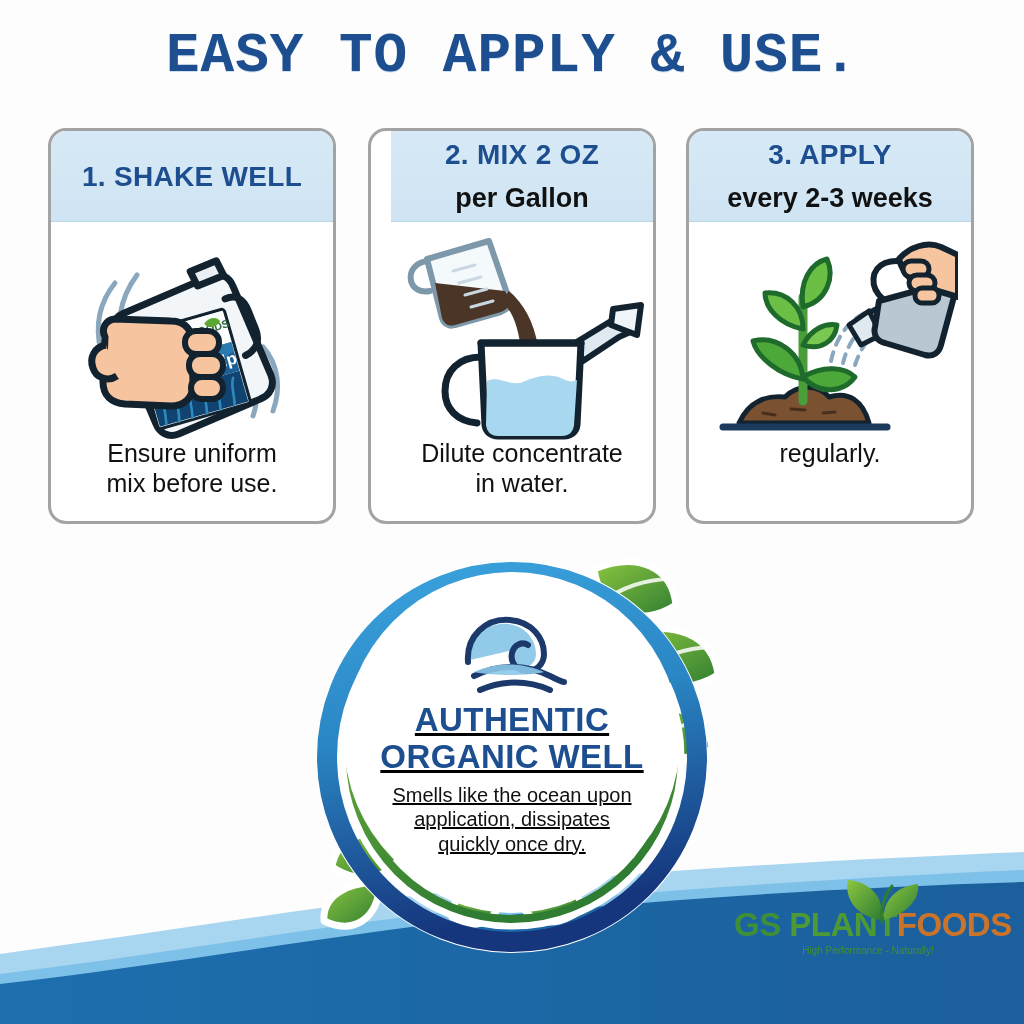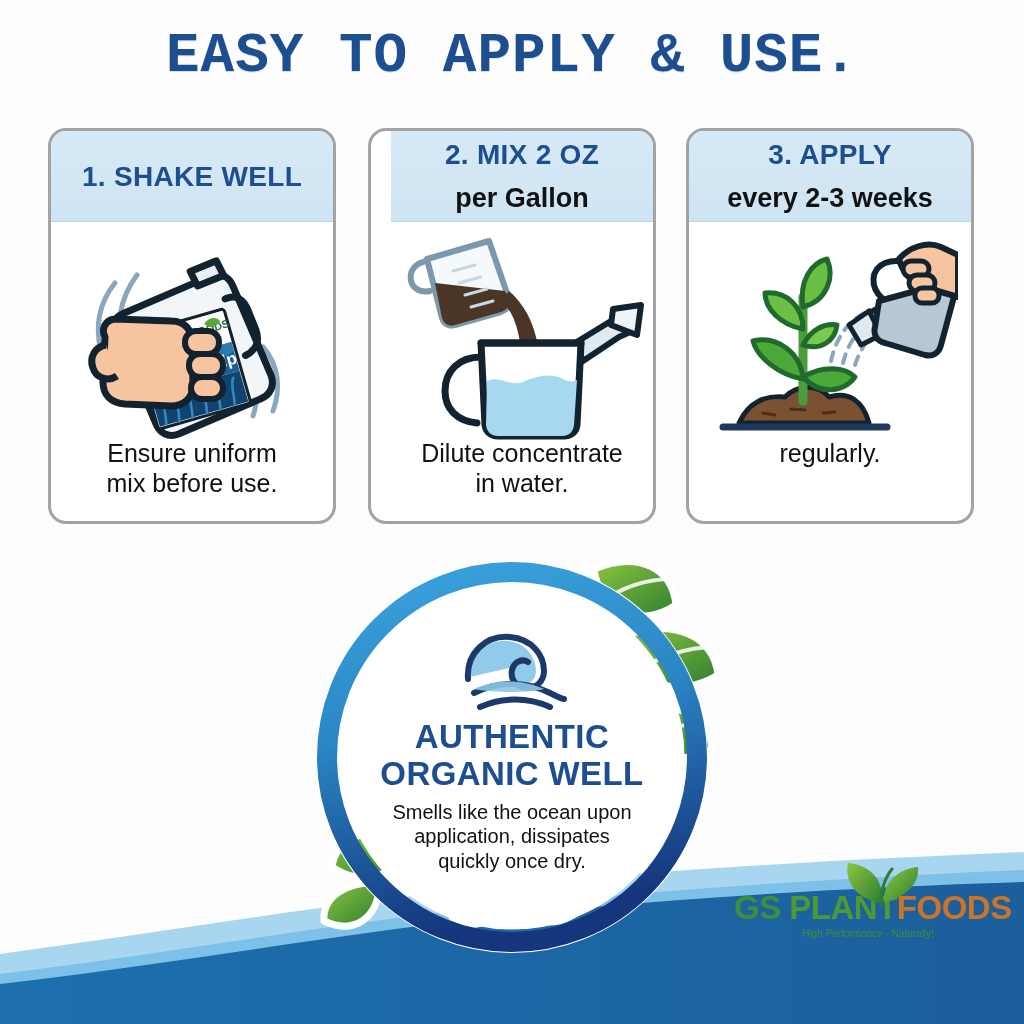--- a/index.html
+++ b/index.html
@@ -58,37 +58,37 @@
     padding:0 10px;margin-top:-4px;
   }
 
   
   .badge-wrap{position:absolute;left:0;top:545px;width:1024px;height:440px;}
   .badge{
     position:absolute;left:50%;top:12px;transform:translateX(-50%);
     width:400px;height:400px;
   }
   .badge-inner{
-    position:absolute;left:32px;top:32px;width:336px;height:336px;
+    position:absolute;left:32px;top:15px;width:336px;height:336px;
     border-radius:50%;
     background:#ffffff;
     display:flex;flex-direction:column;align-items:center;
-    padding-top:38px;box-sizing:border-box;
+    padding-top:38px;box-sizing:border-box;text-decoration:underline;
   }
   .badge-title{
     text-align:center;font-size:33px;font-weight:bold;color:#1d4e8f;
     line-height:1.12;letter-spacing:.4px;margin-top:6px;
   }
   .badge-body{
     text-align:center;font-size:20px;color:#111;line-height:1.22;
     margin-top:7px;width:300px;
   }
 
   
-  .logo{position:absolute;right:22px;bottom:85px;width:268px;text-align:center;}
+  .logo{position:absolute;right:22px;bottom:68px;width:268px;text-align:center;}
   .logo-word{font-size:33px;font-weight:bold;letter-spacing:-.5px;white-space:nowrap;}
   .logo-gs{color:#3f8f3a;}
   .logo-plant{color:#4d9a34;}
   .logo-foods{color:#c9742a;}
   .logo-tag{font-size:10px;color:#3f8f3a;margin-top:1px;white-space:nowrap;}
   .logo-leaves{position:absolute;right:74px;top:-34px;}
 
   .waves{position:absolute;left:0;bottom:0;width:1024px;height:190px;}
 </style>
 </head>

